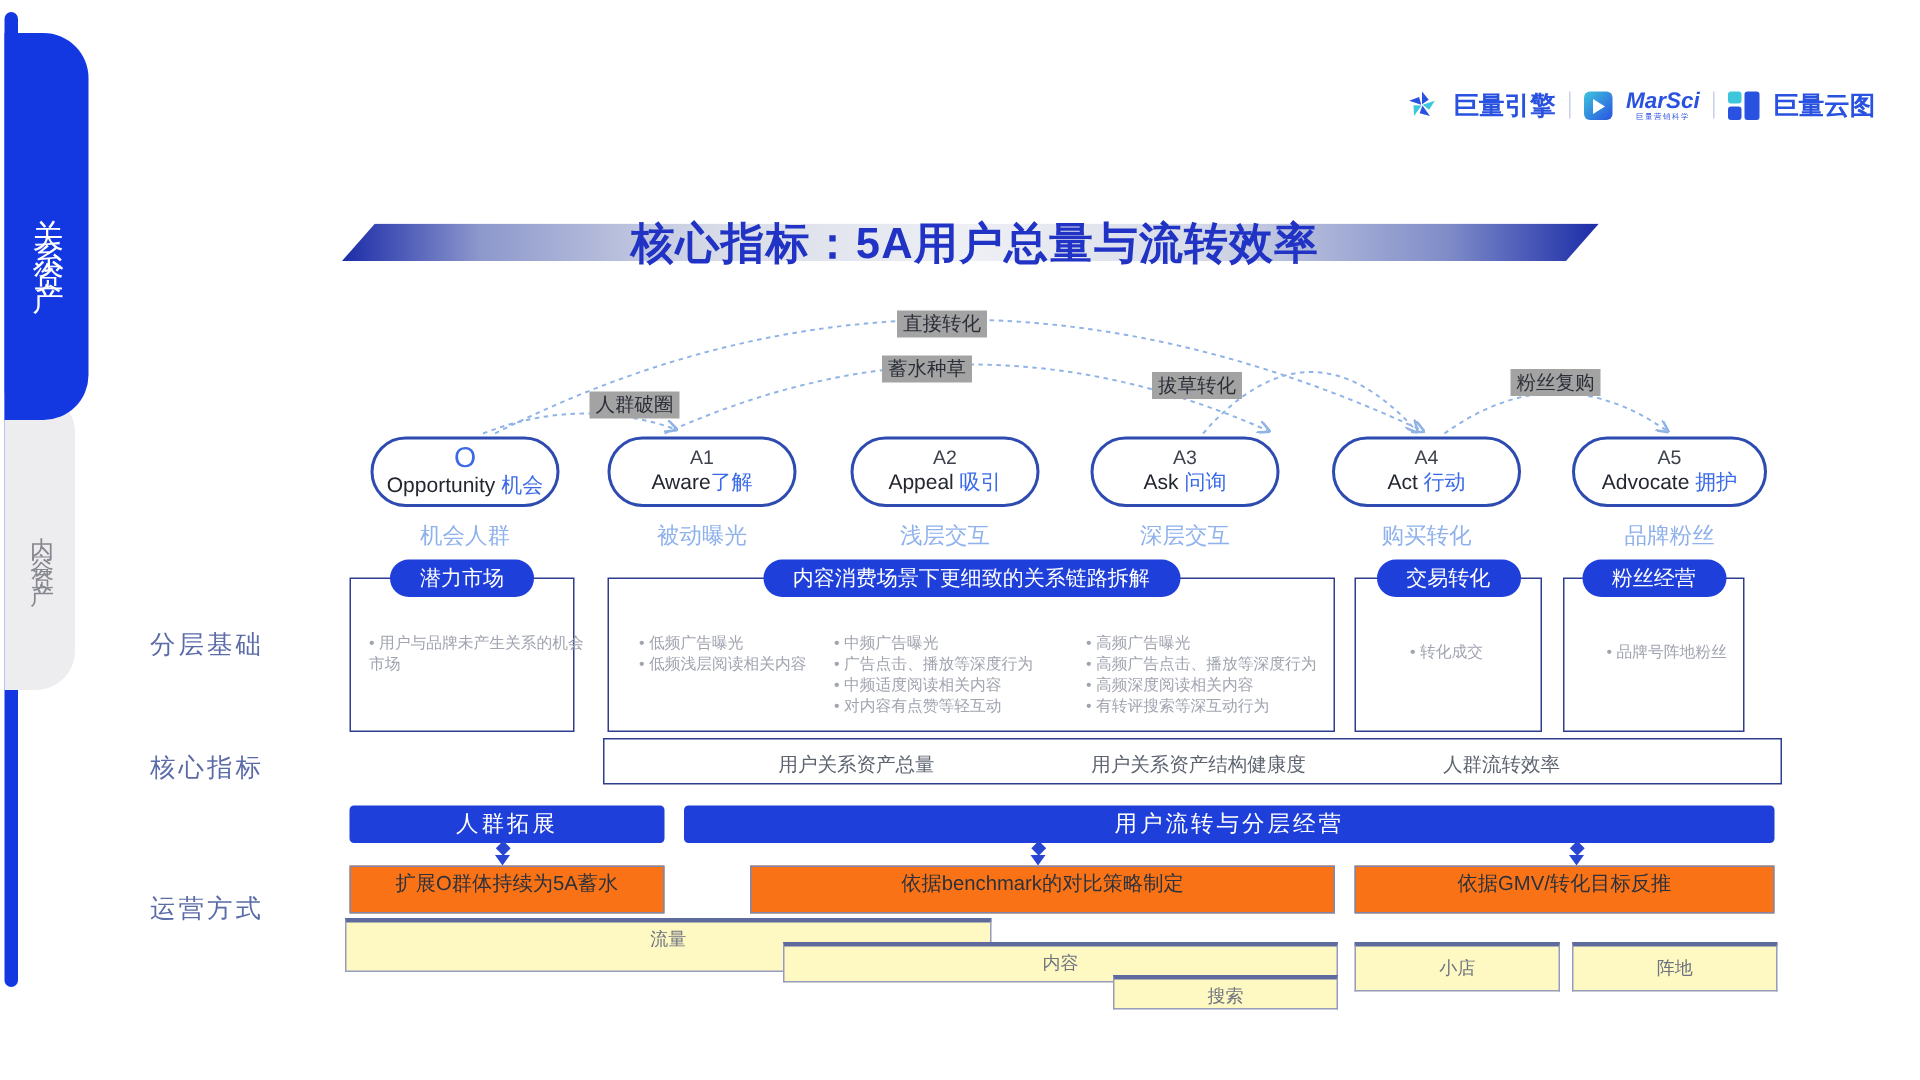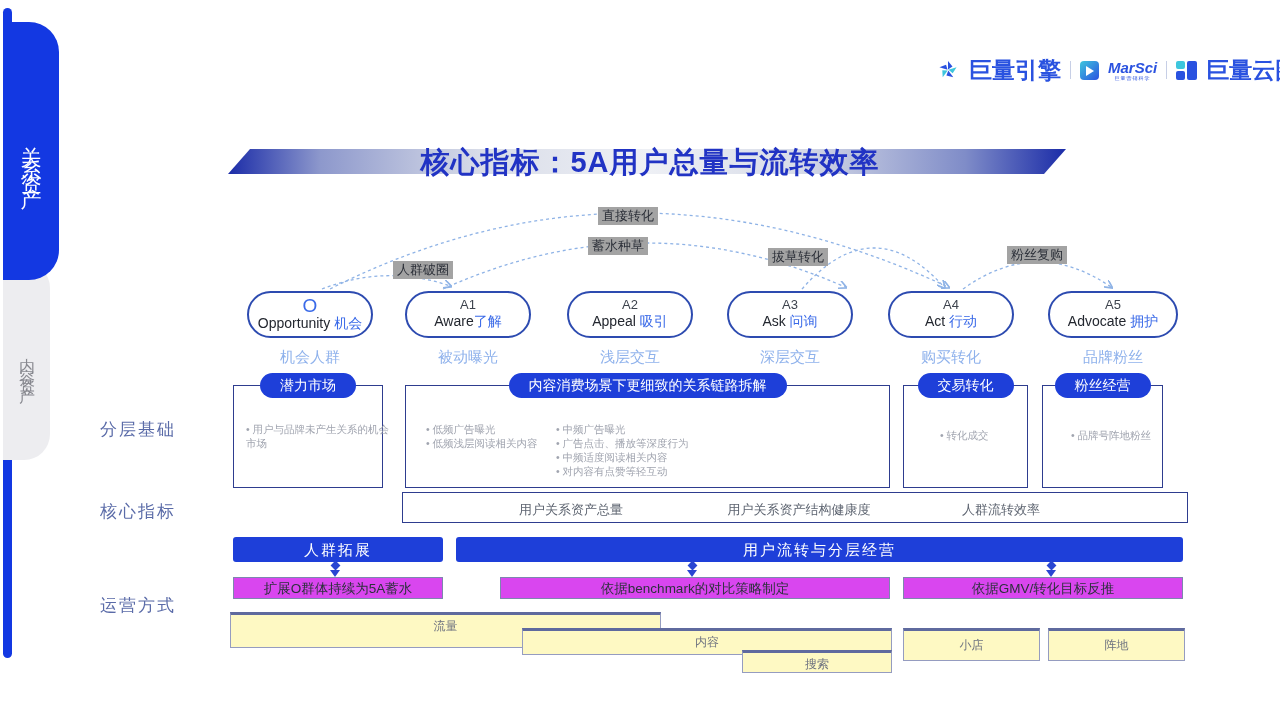--- a/index.html
+++ b/index.html
@@ -9,21 +9,21 @@
   
   .edge-strip{position:absolute;left:3px;top:8px;width:9px;height:650px;background:#1338e2;border-radius:5px;}
   .tab{position:absolute;display:flex;align-items:center;justify-content:center;}
   .tab-rel{left:3px;top:22px;width:56px;height:258px;background:#1338e2;border-radius:0 30px 30px 0;z-index:2;}
   .tab-rel span{writing-mode:vertical-rl;color:#fff;font-size:21px;letter-spacing:14px;margin-top:12px;}
   .tab-content{left:3px;top:262px;width:47px;height:198px;background:#ededf0;border-radius:0 26px 26px 0;z-index:1;}
   .tab-content span{writing-mode:vertical-rl;color:#87888f;font-size:16px;letter-spacing:10px;margin-top:8px;}
 
   
   .logos{position:absolute;left:936px;top:56px;height:28px;display:flex;align-items:center;gap:9px;}
-  .logo-text{font-size:23px;font-weight:700;color:#2a52e0;white-space:nowrap;}
+  .logo-text{font-size:17px;font-weight:700;color:#2a52e0;white-space:nowrap;}
   .logo-div{width:1px;height:18px;background:#c7cfe6;}
   .marsci-wrap{display:flex;flex-direction:column;align-items:center;line-height:1;}
   .marsci-txt{font-size:15px;font-weight:700;color:#2a52e0;font-style:italic;}
   .marsci-sub{font-size:5px;color:#2a52e0;letter-spacing:1px;margin-top:1px;}
   .cube-icon{width:19px;height:19px;border-radius:4px;background:linear-gradient(135deg,#3ec6dd,#2a52e0);position:relative;}
   .cube-icon::after{content:"";position:absolute;left:6px;top:5px;border-left:8px solid #fff;border-top:5px solid transparent;border-bottom:5px solid transparent;}
   .yuntu-icon{display:flex;gap:2px;align-items:flex-end;height:20px;}
   .yuntu-col{display:flex;flex-direction:column;gap:2px;}
   .yt-a{width:9px;height:8px;background:#3ec6dd;border-radius:2px;}
   .yt-b{width:9px;height:9px;background:#2a52e0;border-radius:2px;}
@@ -67,21 +67,21 @@
   .mbox{position:absolute;left:402px;top:492px;width:786px;height:31px;border:1.5px solid #2e3d8f;background:#fff;box-sizing:border-box;}
   .mitem{position:absolute;top:8px;transform:translateX(-50%);font-size:13px;color:#5d6470;white-space:nowrap;}
 
   
   .bluebar{position:absolute;top:537px;height:25px;background:#1e3fd9;border-radius:3px;color:#fff;
            font-size:15px;line-height:25px;text-align:center;letter-spacing:2px;}
   .connector{position:absolute;top:562px;width:12px;height:15px;transform:translateX(-50%);z-index:2;}
   .connector .dia{width:7px;height:7px;background:#2946d2;transform:rotate(45deg);margin:0 auto;}
   .connector .tri{width:0;height:0;border-left:5px solid transparent;border-right:5px solid transparent;
                   border-top:7px solid #2946d2;margin:1px auto 0;}
-  .obox{position:absolute;top:577px;height:22px;border:1.5px solid #7d87ae;background:#d946ef;box-sizing:border-box;
+  .obox{position:absolute;top:577px;height:32px;border:1.5px solid #7d87ae;background:#f97316;box-sizing:border-box;
         font-size:13.5px;color:#2c313c;text-align:center;line-height:21px;}
 
   
   .chan{position:absolute;background:#fef9c3;border:1px solid #959cc0;border-top:3px solid #5f6a9e;
         box-sizing:border-box;font-size:12px;color:#6e7380;text-align:center;}
   .chan.toplab{padding-top:3px;}
   .chan.midlab{display:flex;align-items:center;justify-content:center;}
 </style>
 </head>
 <body>
@@ -195,20 +195,26 @@
     <div class="bullets" style="left:20px;top:36px;width:135px">
       <div>低频广告曝光</div>
       <div>低频浅层阅读相关内容</div>
     </div>
     <div class="bullets" style="left:150px;top:36px;width:170px">
       <div>中频广告曝光</div>
       <div>广告点击、播放等深度行为</div>
       <div>中频适度阅读相关内容</div>
       <div>对内容有点赞等轻互动</div>
     </div>
+    <div class="bullets" style="left:318px;top:36px;width:170px">
+      <div>高频广告曝光</div>
+      <div>高频广告点击、播放等深度行为</div>
+      <div>高频深度阅读相关内容</div>
+      <div>有转评搜索等深互动行为</div>
+    </div>
   </div>
 
   <div class="lbox" style="left:903px;width:125px">
     <div class="boxpill">交易转化</div>
     <div class="bullets" style="left:36px;top:42px;width:85px">
       <div>转化成交</div>
     </div>
   </div>
 
   <div class="lbox" style="left:1042px;width:121px">

